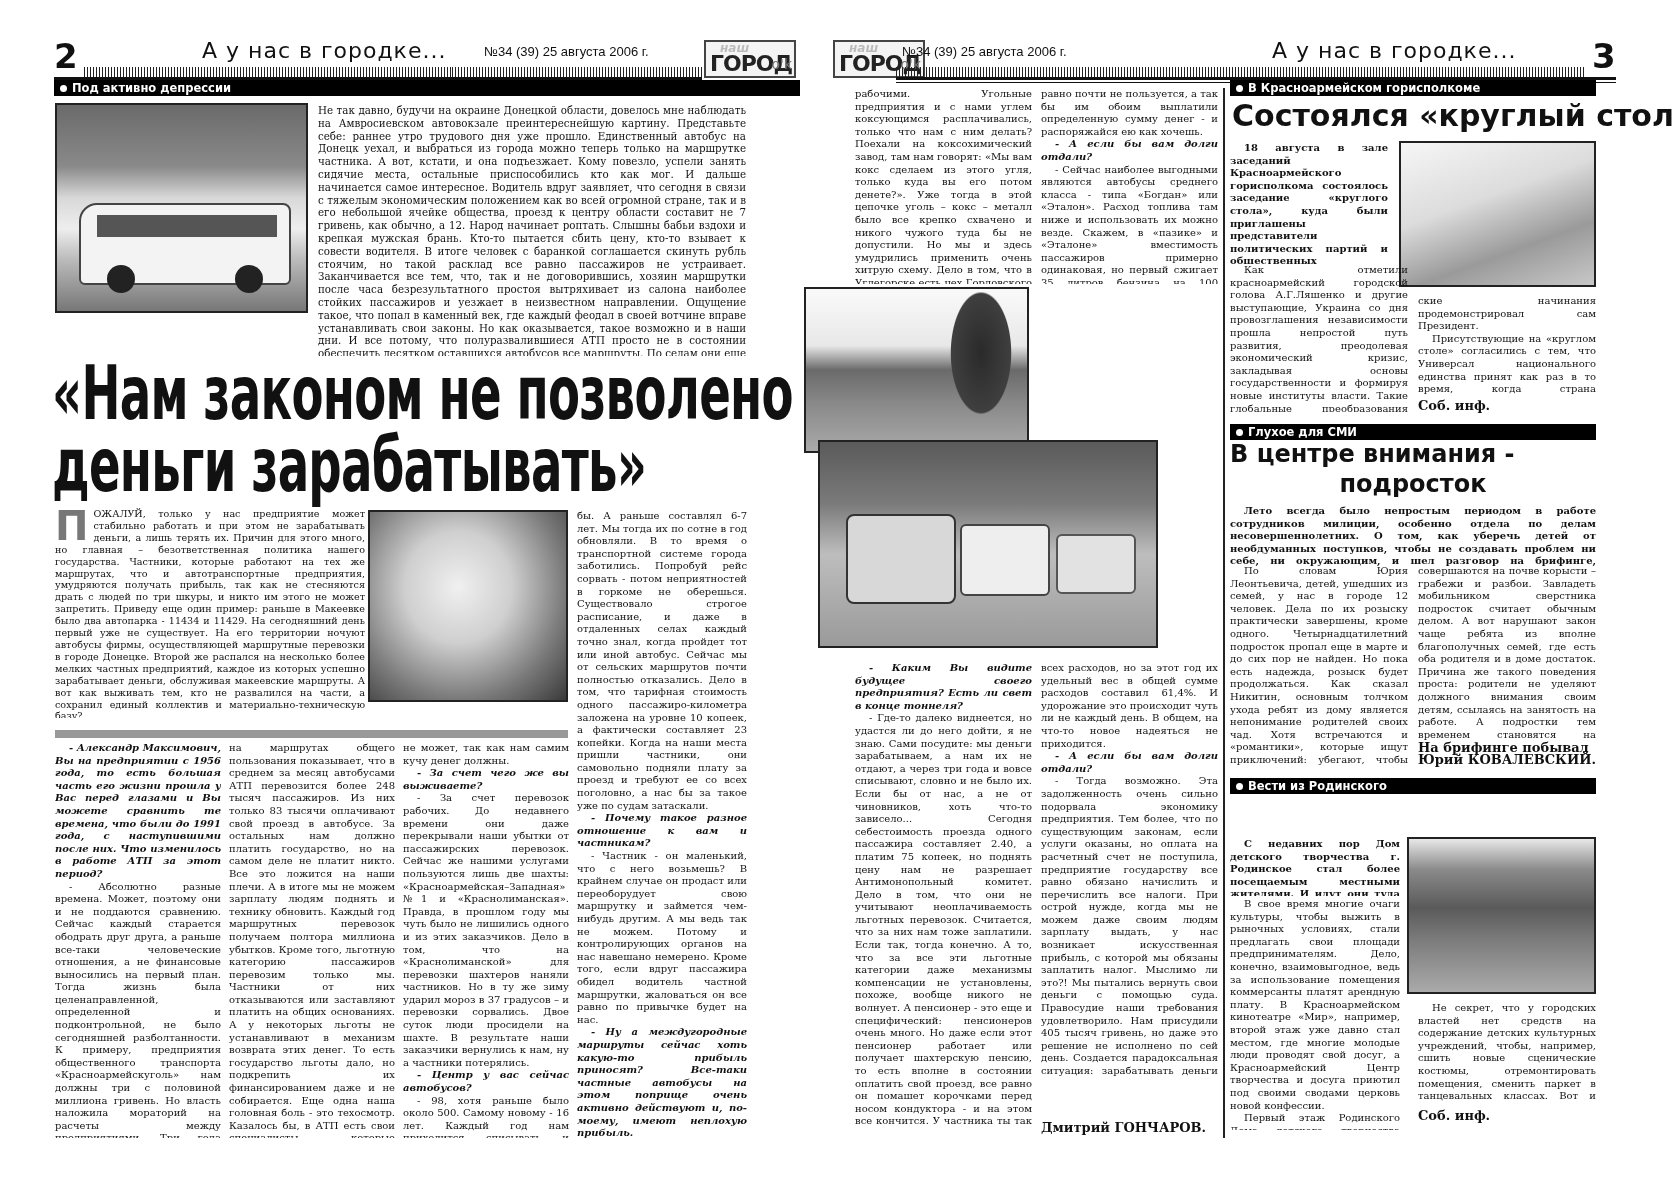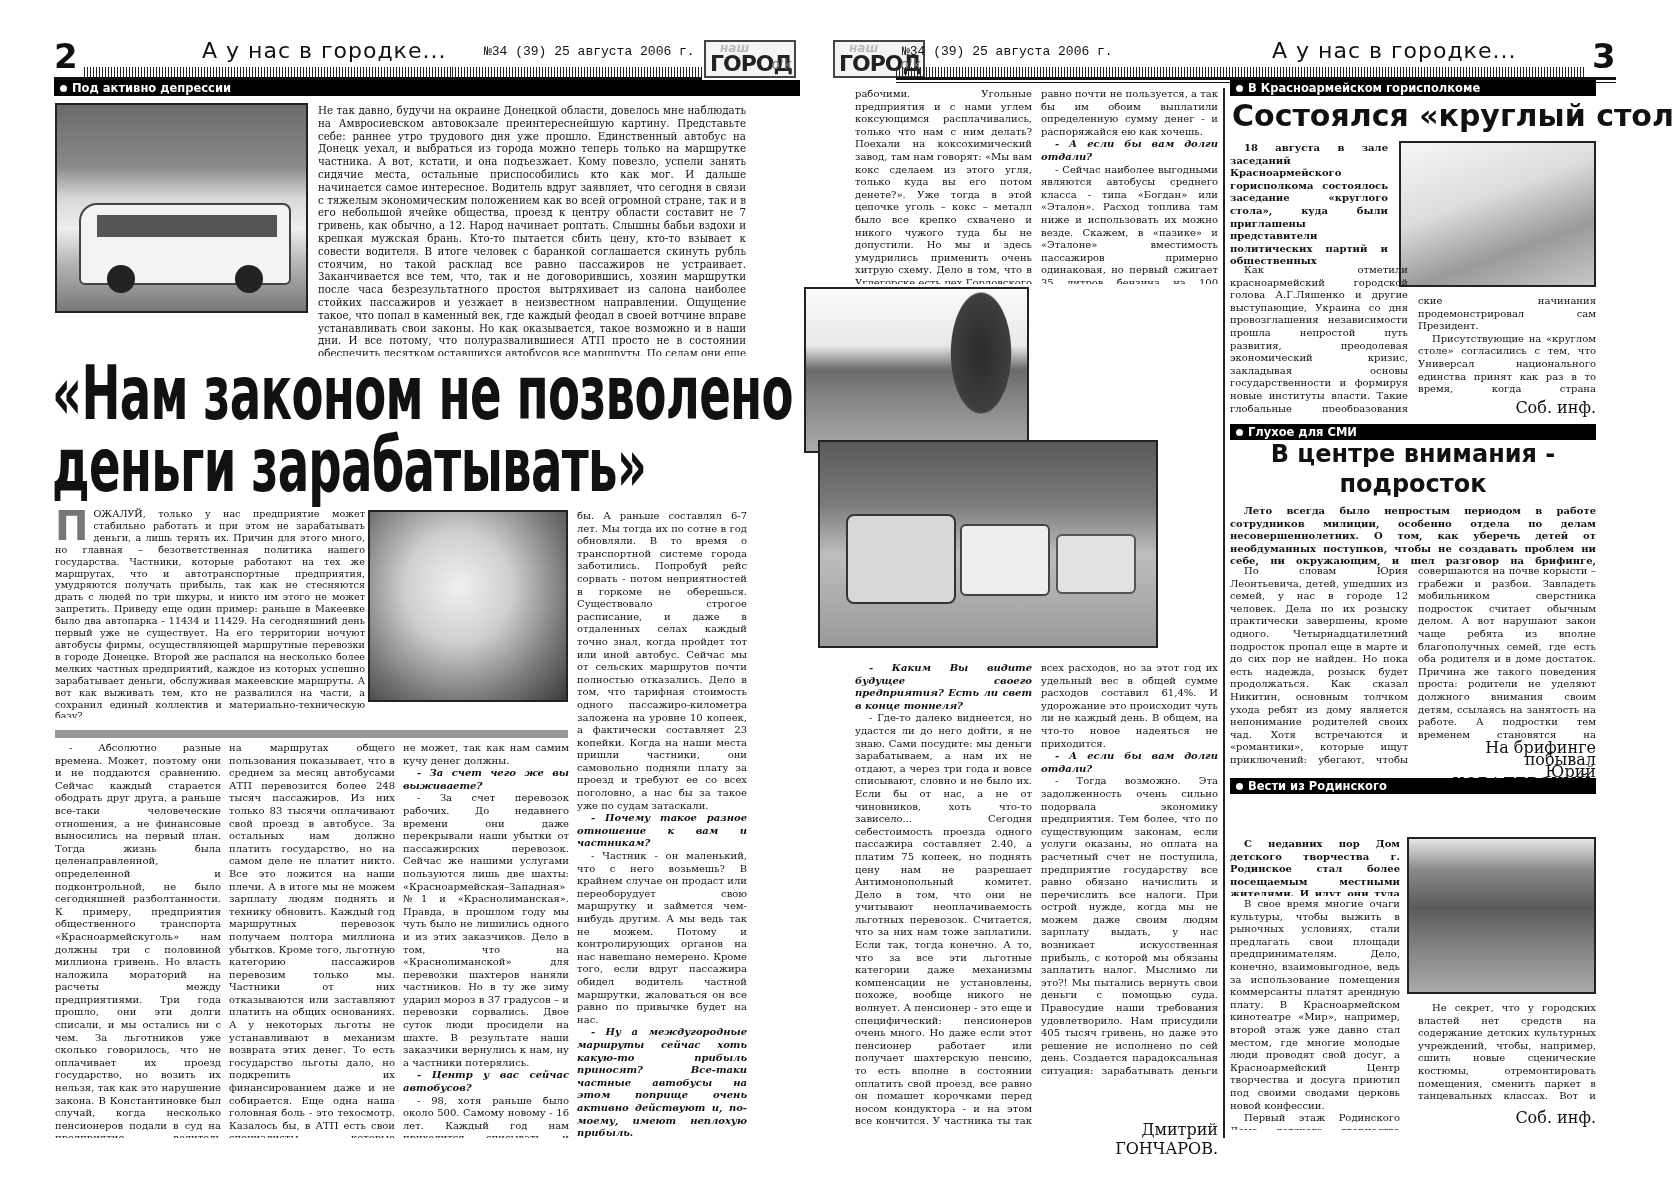--- a/index.html
+++ b/index.html
@@ -3,41 +3,41 @@
 <meta charset="utf-8">
 <style>
   * { box-sizing: border-box; margin: 0; padding: 0; }
   html, body { width: 1672px; height: 1191px; background: #fff; overflow: hidden; }
   body { font-family: "DejaVu Serif", serif; color: #111; position: relative; }
   .page { position: absolute; top: 0; height: 1191px; }
   .page-left { left: 0; width: 800px; }
   .page-right { left: 800px; width: 872px; }
   .page-num { position: absolute; font-family: "DejaVu Sans", sans-serif; font-weight: bold; font-size: 34px; line-height: 40px; top: 36px; }
   .mast-title { position: absolute; top: 38px; font-family: "DejaVu Sans", sans-serif; font-size: 22px; letter-spacing: 1px; }
-  .mast-issue { position: absolute; top: 44px; font-family: Liberation Mono, monospace; font-size: 13px; }
+  .mast-issue { position: absolute; top: 44px; font-family: Liberation Sans, sans-serif; font-size: 13px; }
   .ticks { position: absolute; height: 10px; top: 67px;
     background: repeating-linear-gradient(90deg, #222 0 1px, transparent 1px 3px); }
   .rule-thick { position: absolute; height: 3px; background: #111; top: 77px; }
   .rule-thin { position: absolute; height: 1px; background: #111; top: 82px; }
   .logo { position: absolute; top: 40px; width: 92px; height: 38px; border: 2px solid #444; background: #f4f4f4;
     font-family: "DejaVu Sans", sans-serif; overflow: hidden; }
   .logo .nash { position: absolute; left: 14px; top: -1px; font-size: 12px; font-weight: bold; font-style: italic; color: #bbb; }
   .logo .gorod { position: absolute; left: 4px; top: 9px; font-size: 22px; font-weight: bold; color: #222; letter-spacing: -1px; }
   .logo .ok { position: absolute; right: 2px; top: 14px; font-size: 14px; color: #777; }
   .rubric { position: absolute; height: 16px; background: #000; color: #fff; font-family: "DejaVu Sans", sans-serif;
     font-weight: bold; font-size: 11.5px; line-height: 16px; padding-left: 6px; }
   .rubric .dot { display: inline-block; width: 7px; height: 7px; background: #fff; border-radius: 50%; margin-right: 5px; vertical-align: 0; }
   .photo { position: absolute; border: 2px solid #222; overflow: hidden; }
   .text { position: absolute; font-size: 10px; line-height: 12.6px; text-align: justify; hyphens: auto; overflow: hidden; }
   .text p { text-indent: 14px; }
   .text .q { font-style: italic; font-weight: bold; }
   .headline-big { position: absolute; font-family: "DejaVu Sans Condensed", "DejaVu Sans", sans-serif; font-weight: bold;
     font-size: 74px; line-height: 82px; transform: scaleX(0.7); transform-origin: left top; white-space: nowrap; letter-spacing: -1px; }
   .hl { position: absolute; font-family: "DejaVu Sans", sans-serif; font-weight: bold; color: #111; white-space: nowrap; }
-  .sig { position: absolute; font-size: 16px; font-weight: normal; text-align: right; }
+  .sig { position: absolute; font-size: 13px; font-weight: bold; text-align: left; }
   .vrule { position: absolute; width: 2px; background: #222; }
   .grey-bar { position: absolute; height: 8px; background: #999; }
   .dropcap { float: left; font-family: "DejaVu Sans", sans-serif; font-weight: bold; font-size: 40px; line-height: 34px; color: #777; margin: 1px 5px 0 0; }
 </style>
 </head>
 <body>
 
 <div class="page page-left">
   <div class="page-num" style="left:54px;">2</div>
   <div class="mast-title" style="left:202px;">А у нас в городке...</div>
@@ -74,20 +74,21 @@
   <div class="text" style="left:55px; top:508px; width:310px; height:210px; font-size:9.6px; line-height:11.9px;">
     <span class="dropcap">П</span>
     <span>ОЖАЛУЙ, только у нас предприятие может стабильно работать и при этом не зарабатывать деньги, а лишь терять их. Причин для этого много, но главная – безответственная политика нашего государства. Частники, которые работают на тех же маршрутах, что и автотранспортные предприятия, умудряются получать прибыль, так как не стесняются драть с людей по три шкуры, и никто им этого не может запретить. Приведу еще один пример: раньше в Макеевке было два автопарка - 11434 и 11429. На сегодняшний день первый уже не существует. На его территории ночуют автобусы фирмы, осуществляющей маршрутные перевозки в городе Донецке. Второй же распался на несколько более мелких частных предприятий, каждое из которых успешно зарабатывает деньги, обслуживая макеевские маршруты. А вот как выживать тем, кто не развалился на части, а сохранил единый коллектив и материально-техническую базу?</span>
     
   </div>
 
   <div class="photo" style="left:368px; top:510px; width:200px; height:192px; background: radial-gradient(ellipse at 45% 40%, #f0f0f0 0%, #cfcfcf 35%, #7a7a7a 70%, #3a3a3a 100%);"></div>
   <div class="grey-bar" style="left:55px; top:730px; width:513px;"></div>
 
   <div class="text" style="left:55px; top:742px; width:166px; height:396px;">
+    <p class="q">- Александр Максимович, Вы на предприятии с 1956 года, то есть большая часть его жизни прошла у Вас перед глазами и Вы можете сравнить те времена, что были до 1991 года, с наступившими после них. Что изменилось в работе АТП за этот период?</p>
     <p>- Абсолютно разные времена. Может, поэтому они и не поддаются сравнению. Сейчас каждый старается ободрать друг друга, а раньше все-таки человеческие отношения, а не финансовые выносились на первый план. Тогда жизнь была целенаправленной, определенной и подконтрольной, не было сегодняшней разболтанности. К примеру, предприятия общественного транспорта «Красноармейскуголь» нам должны три с половиной миллиона гривень. Но власть наложила мораторий на расчеты между предприятиями. Три года прошло, они эти долги списали, и мы остались ни с чем. За льготников уже сколько говорилось, что не оплачивает их проезд государство, но возить их нельзя, так как это нарушение закона. В Константиновке был случай, когда несколько пенсионеров подали в суд на предприятие, водитель которого продал им билеты. В итоге АТП пришлось им выплачивать компенсацию за моральный ущерб. Государство нам различными законами льготы предоставило более чем 20 категориям людей, но о тех, кого оно обязало эти законы выполнять, почему-то не думает. Анализ пассажиропотока</p>
   </div>
   <div class="text" style="left:229px; top:742px; width:166px; height:396px;">
     <span>на маршрутах общего пользования показывает, что в среднем за месяц автобусами АТП перевозится более 248 тысяч пассажиров. Из них только 83 тысячи оплачивают свой проезд в автобусе. За остальных нам должно платить государство, но на самом деле не платит никто. Все это ложится на наши плечи. А в итоге мы не можем зарплату людям поднять и технику обновить. Каждый год маршрутных перевозок получаем полтора миллиона убытков. Кроме того, льготную категорию пассажиров перевозим только мы. Частники от них отказываются или заставляют платить на общих основаниях. А у некоторых льготы не устанавливают в механизм возврата этих денег. То есть государство льготы дало, но подкрепить их финансированием даже и не собирается. Еще одна наша головная боль - это техосмотр. Казалось бы, в АТП есть свои специалисты, которые контролируют состояние транспорта и несут за это ответственность, но тем не менее 4 раза в год все наши автобусы его проходят. Стоит это удовольствие 15 тысяч. А плюс к этому еще и всевозможные страхования, сборы и многое-многое другое. Нас сознательно убивают. А ведь во всей области осталось лишь парочка предприятий, где удалось сохранить такой большой подвижной состав и хорошую ремонтную базу. Само удивительное, что налоговая нас и банкротом признать</span>
   </div>
   <div class="text" style="left:403px; top:742px; width:166px; height:396px;">
     <span>не может, так как нам самим кучу денег должны.</span>
     <p class="q">- За счет чего же вы выживаете?</p>
     <p>- За счет перевозок рабочих. До недавнего времени они даже перекрывали наши убытки от пассажирских перевозок. Сейчас же нашими услугами пользуются лишь две шахты: «Красноармейская–Западная» №1 и «Краснолиманская». Правда, в прошлом году мы чуть было не лишились одного и из этих заказчиков. Дело в том, что на «Краснолиманской» для перевозки шахтеров наняли частников. Но в ту же зиму ударил мороз в 37 градусов – и перевозки сорвались. Двое суток люди просидели на шахте. В результате наши заказчики вернулись к нам, ну а частники потерялись.</p>
     <p class="q">- Центр у вас сейчас автобусов?</p>
@@ -173,21 +174,21 @@
   </div>
   <div class="text" style="left:618px; top:295px; width:178px; height:102px;">
     <span>ские начинания продемонстрировал сам Президент.</span>
     <p>Присутствующие на «круглом столе» согласились с тем, что Универсал национального единства принят как раз в то время, когда страна действительно нуждалась в объединении политических сил, именно он не дал Украине скатиться в пропасть, стабилизировал обстановку и подарил стране надежду на достойное будущее.</p>
   </div>
   <div class="sig" style="left:618px; top:398px; width:178px;">Соб. инф.</div>
 
   <div class="rubric" style="left:430px; top:424px; width:366px;">
     <span class="dot"></span><span>Глухое для СМИ</span>
   </div>
-  <div class="hl" style="left:430px; top:440px; width:366px; text-align:center; font-size:24px; line-height:28px;">В центре внимания -</div>
+  <div class="hl" style="left:430px; top:440px; width:366px; text-align:left; font-size:24px; line-height:28px;">В центре внимания -</div>
   <div class="hl" style="left:430px; top:470px; width:366px; text-align:center; font-size:24px; line-height:28px;">подросток</div>
   <div class="text" style="left:430px; top:505px; width:366px; height:64px; font-weight:bold;">
     <p>Лето всегда было непростым периодом в работе сотрудников милиции, особенно отдела по делам несовершеннолетних. О том, как уберечь детей от необдуманных поступков, чтобы не создавать проблем ни себе, ни окружающим, и шел разговор на брифинге, который провел для средств массовой информации начальник службы по делам несовершеннолетних Красноармейского ГРО Ю.Л.Никитин.</p>
   </div>
   <div class="text" style="left:430px; top:565px; width:178px; height:200px;">
     <p>По словам Юрия Леонтьевича, детей, ушедших из семей, у нас в городе 12 человек. Дела по их розыску практически завершены, кроме одного. Четырнадцатилетний подросток пропал еще в марте и до сих пор не найден. Но пока есть надежда, розыск будет продолжаться. Как сказал Никитин, основным толчком ухода ребят из дому является непонимание родителей своих чад. Хотя встречаются и «романтики», которые ищут приключений: убегают, чтобы попасть на море, просто получить массу новых ощущений. Все случаи работники стараются раскрыть по «горячим» следам, так как время играет и против детей, и против розыскников.</p>
 
   </div>
   <div class="text" style="left:618px; top:565px; width:178px; height:176px;">
     <span>совершаются на почве корысти – грабежи и разбои. Завладеть мобильником сверстника подросток считает обычным делом. А вот нарушают закон чаще ребята из вполне благополучных семей, где есть оба родителя и в доме достаток. Причина же такого поведения проста: родители не уделяют должного внимания своим детям, ссылаясь на занятость на работе. А подростки тем временем становятся на скользкую дорогу. Сбывая краденое, деньги пускают далеко не на благовидные цели. Зачастую они оседают в карманах нечистых на руку торговцев, способных продать подростку спиртное или наркотические вещества.</span>

